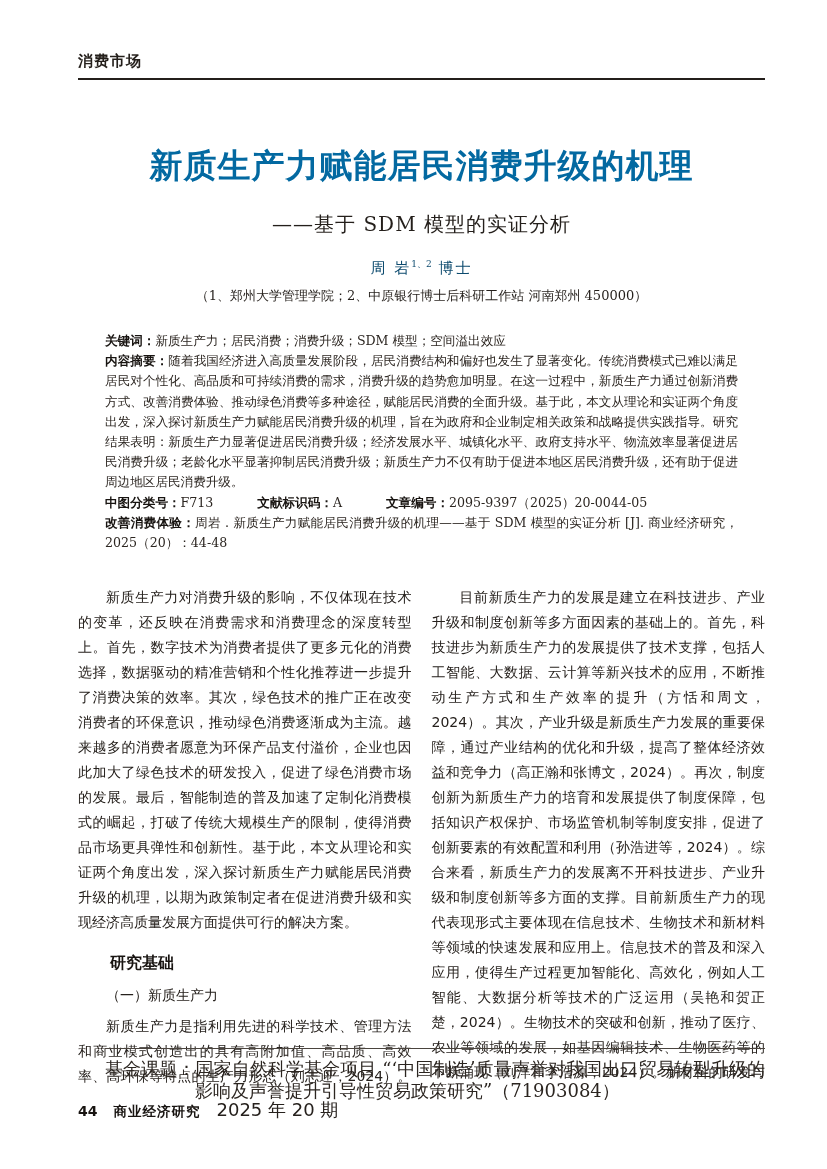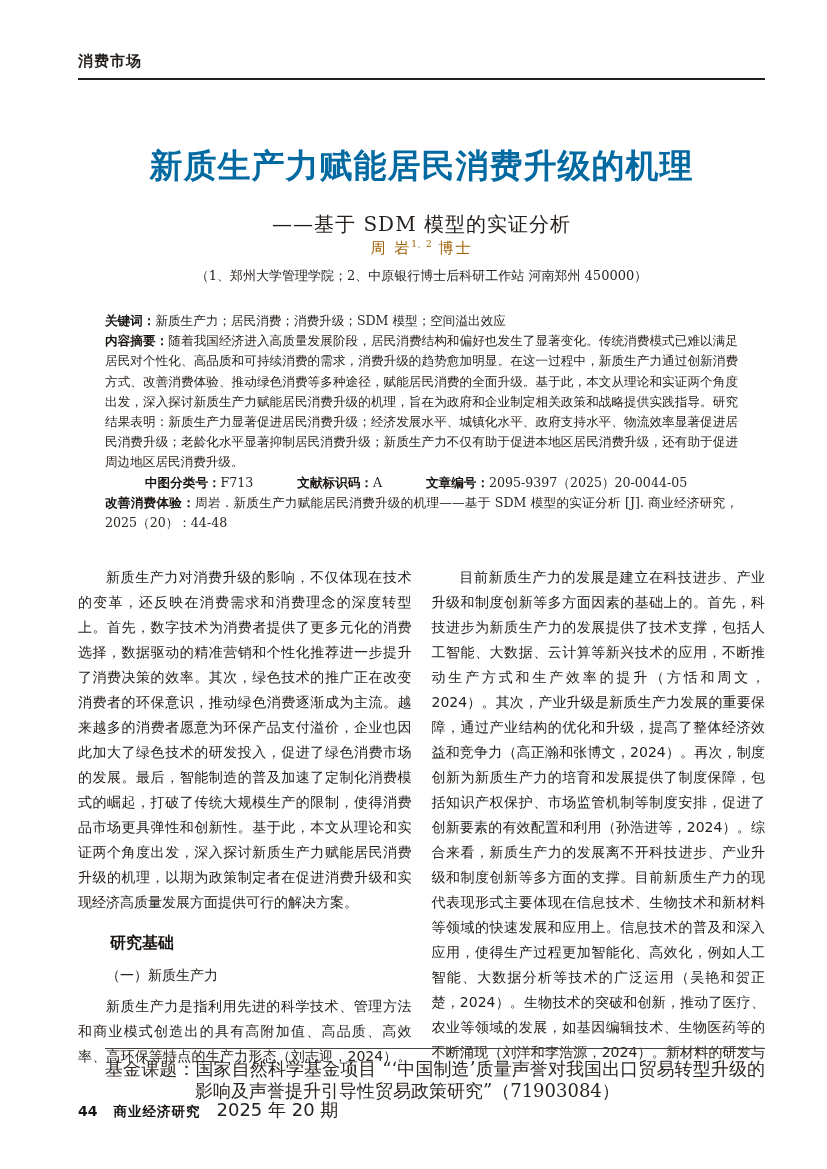--- a/index.html
+++ b/index.html
@@ -31,21 +31,22 @@
     letter-spacing:1px;
     font-family:"DejaVu Sans", sans-serif;
   }
   .sub-title {
     margin-top:22px;
     font-size:20px; color:#241f1b;
     font-family:"DejaVu Serif", serif;
     letter-spacing:1px;
   }
   .author-line {
-    font-size:15px; color:#a16207;
+    margin-top:20px;
+    font-size:15px; color:#0c4a6e;
     font-family:"DejaVu Serif", serif;
     letter-spacing:2px;
   }
   .author-line sup { font-size:9px; letter-spacing:0; }
   .affiliation {
     margin-top:9px;
     font-size:13px; color:#241f1b;
     font-family:"DejaVu Serif", serif;
   }
   
@@ -53,21 +54,21 @@
     margin:26px 27px 0 27px;
     font-family:"DejaVu Serif", serif;
     font-size:12.6px; line-height:20.2px;
     text-align:justify;
     color:#2b2520;
   }
   .abstract-block .lbl {
     font-family:"DejaVu Sans", sans-serif;
     font-weight:bold; color:#181411;
   }
-  .meta-line { margin-top:0;margin-left:40px; }
+  .meta-line { margin-top:0; }
   .meta-line .grp { display:inline-block; }
   .meta-line .gap { display:inline-block; width:44px; }
   
   .columns {
     display:flex; gap:20px;
     margin-top:32px;
     height:505px;
     overflow:hidden;
   }
   .col { flex:1; }

